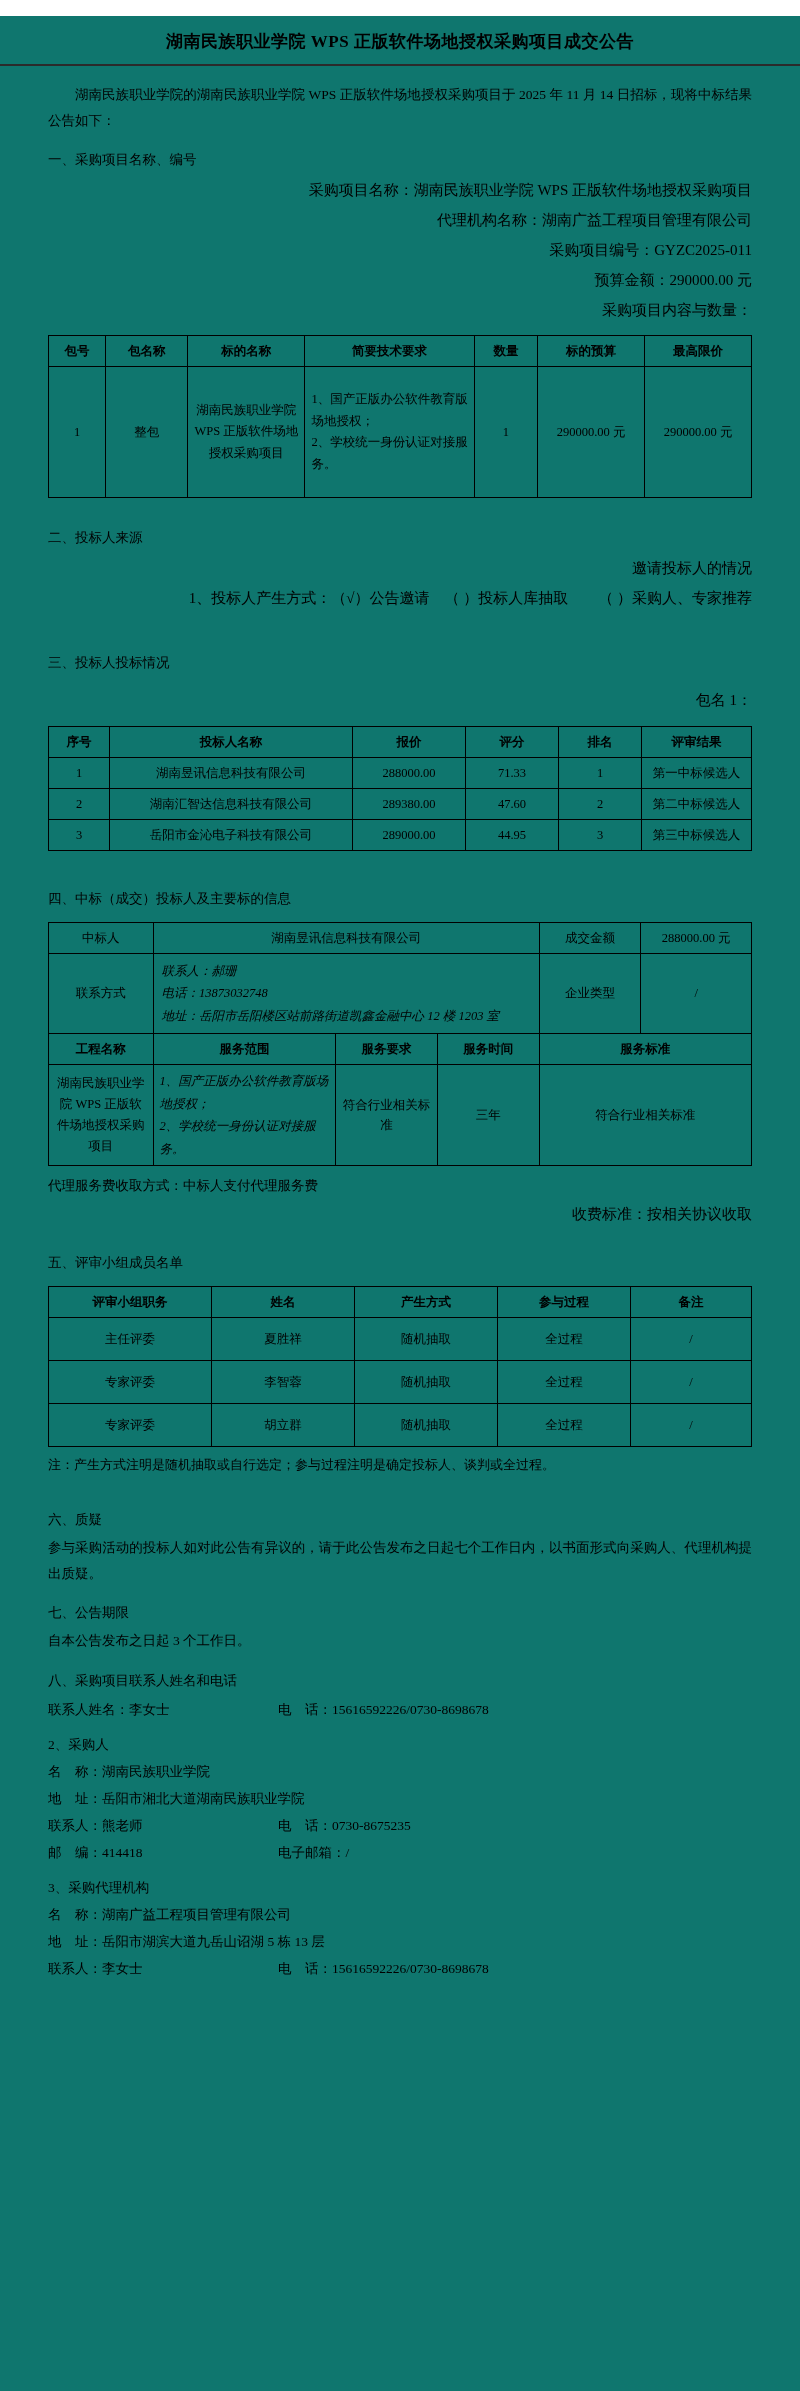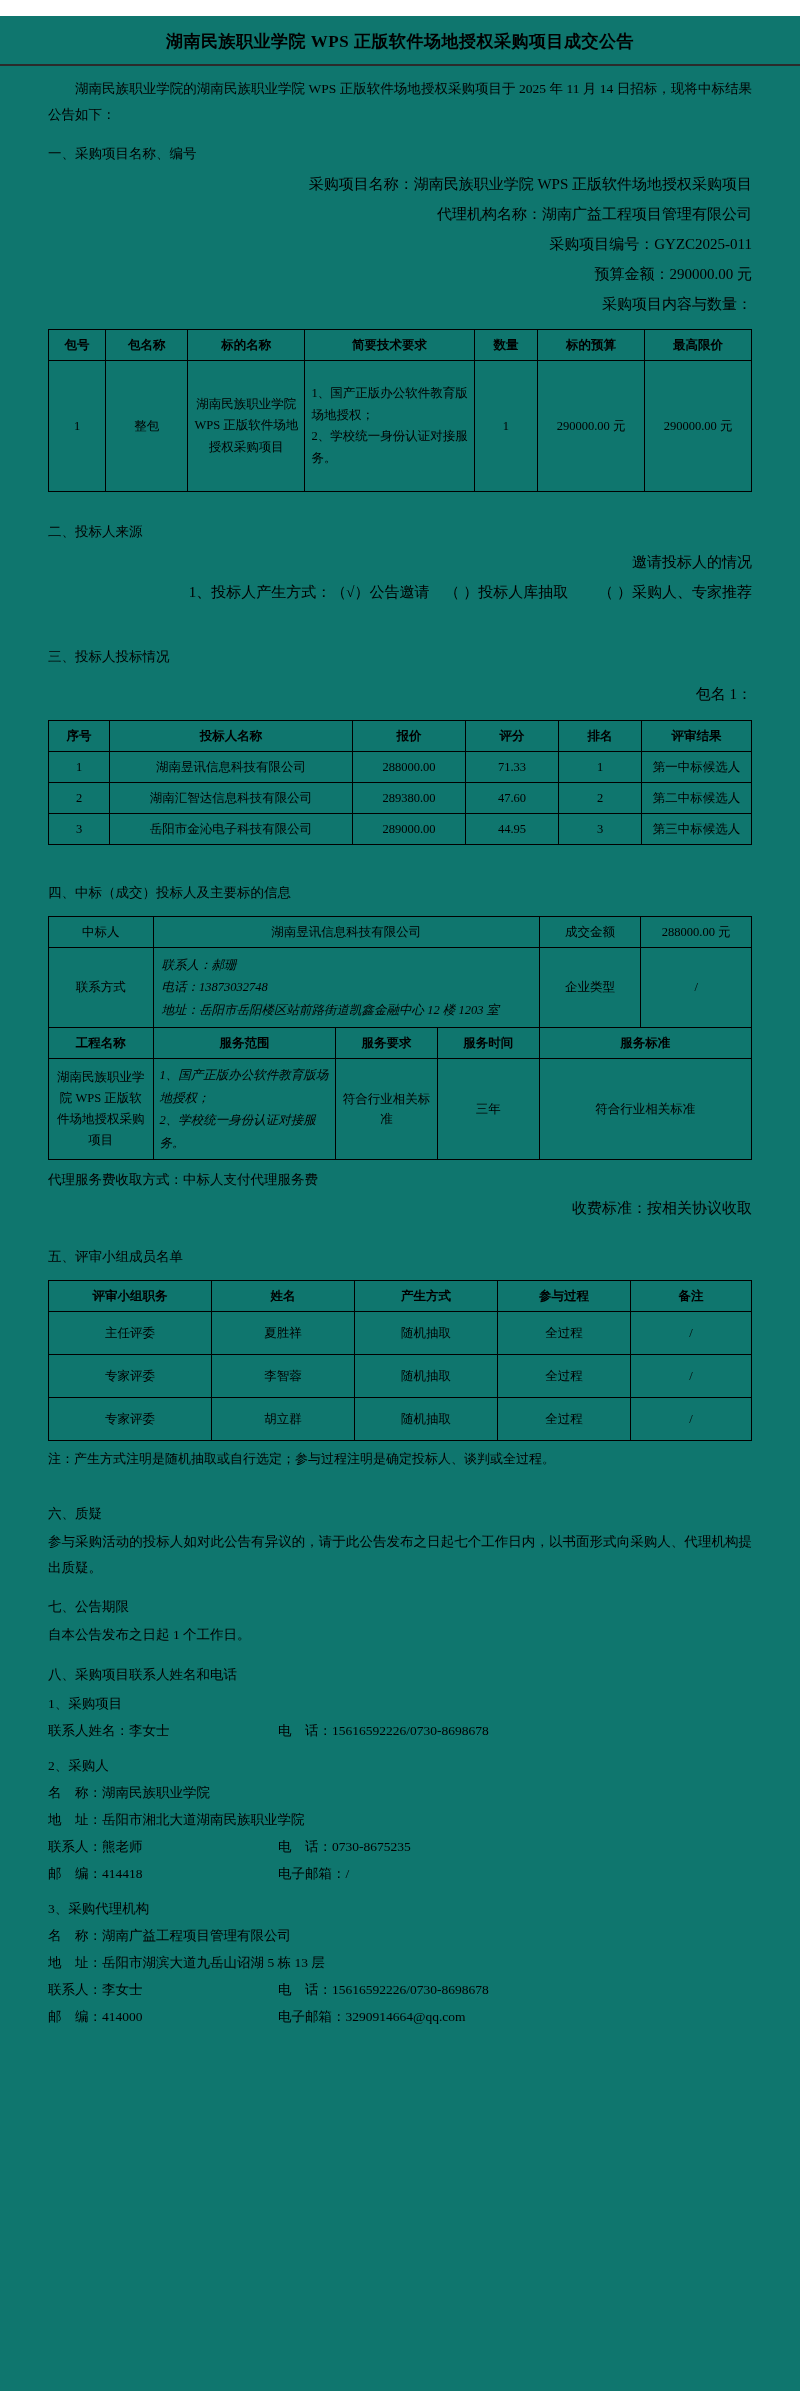--- a/index.html
+++ b/index.html
@@ -25,21 +25,21 @@
     border-bottom: 2px solid #2b2b2b;
   }
   .doc-title {
     font-size: 17px;
     font-weight: bold;
     text-align: center;
     line-height: 1.4;
     letter-spacing: 0.5px;
   }
   .body-wrap {
-    padding: 10px 48px 40px 48px;
+    padding: 16px 48px 40px 48px;
   }
   p.para {
     font-size: 13.5px;
     line-height: 1.95;
     margin: 0 0 2px 0;
     text-align: justify;
   }
   p.indent2 {
     text-indent: 2em;
   }
@@ -291,25 +291,24 @@
       </table>
 
     <p class="note">注：产生方式注明是随机抽取或自行选定；参与过程注明是确定投标人、谈判或全过程。</p>
 
     <div class="gap-m"></div>
 
     <div class="sec-head">六、质疑</div>
     <p class="para">参与采购活动的投标人如对此公告有异议的，请于此公告发布之日起七个工作日内，以书面形式向采购人、代理机构提出质疑。</p>
 
     <div class="sec-head">七、公告期限</div>
-    <p class="para">自本公告发布之日起 1 个工作日。</p>
+    <p class="para">自本公告发布之日起 3 个工作日。</p>
 
     <div class="sec-head">八、采购项目联系人姓名和电话</div>
 
-    <p class="small-line">1、采购项目</p>
     <div class="two-col">
       <div class="c1">
         <span>联系人姓名：</span><span>李女士</span>
       </div>
       <div class="c2">
         <span>电　话：</span><span>15616592226/0730-8698678</span>
       </div>
     </div>
 
     <div class="gap-s"></div>
@@ -348,23 +347,15 @@
       <span>地　址：</span><span>岳阳市湖滨大道九岳山诏湖 5 栋 13 层</span>
     </p>
     <div class="two-col">
       <div class="c1">
         <span>联系人：</span><span>李女士</span>
       </div>
       <div class="c2">
         <span>电　话：</span><span>15616592226/0730-8698678</span>
       </div>
     </div>
-    <div class="two-col">
-      <div class="c1">
-        <span>邮　编：</span><span>414000</span>
-      </div>
-      <div class="c2">
-        <span>电子邮箱：</span><span>3290914664@qq.com</span>
-      </div>
-    </div>
 
   </div>
 </div>
 
 </body></html>

